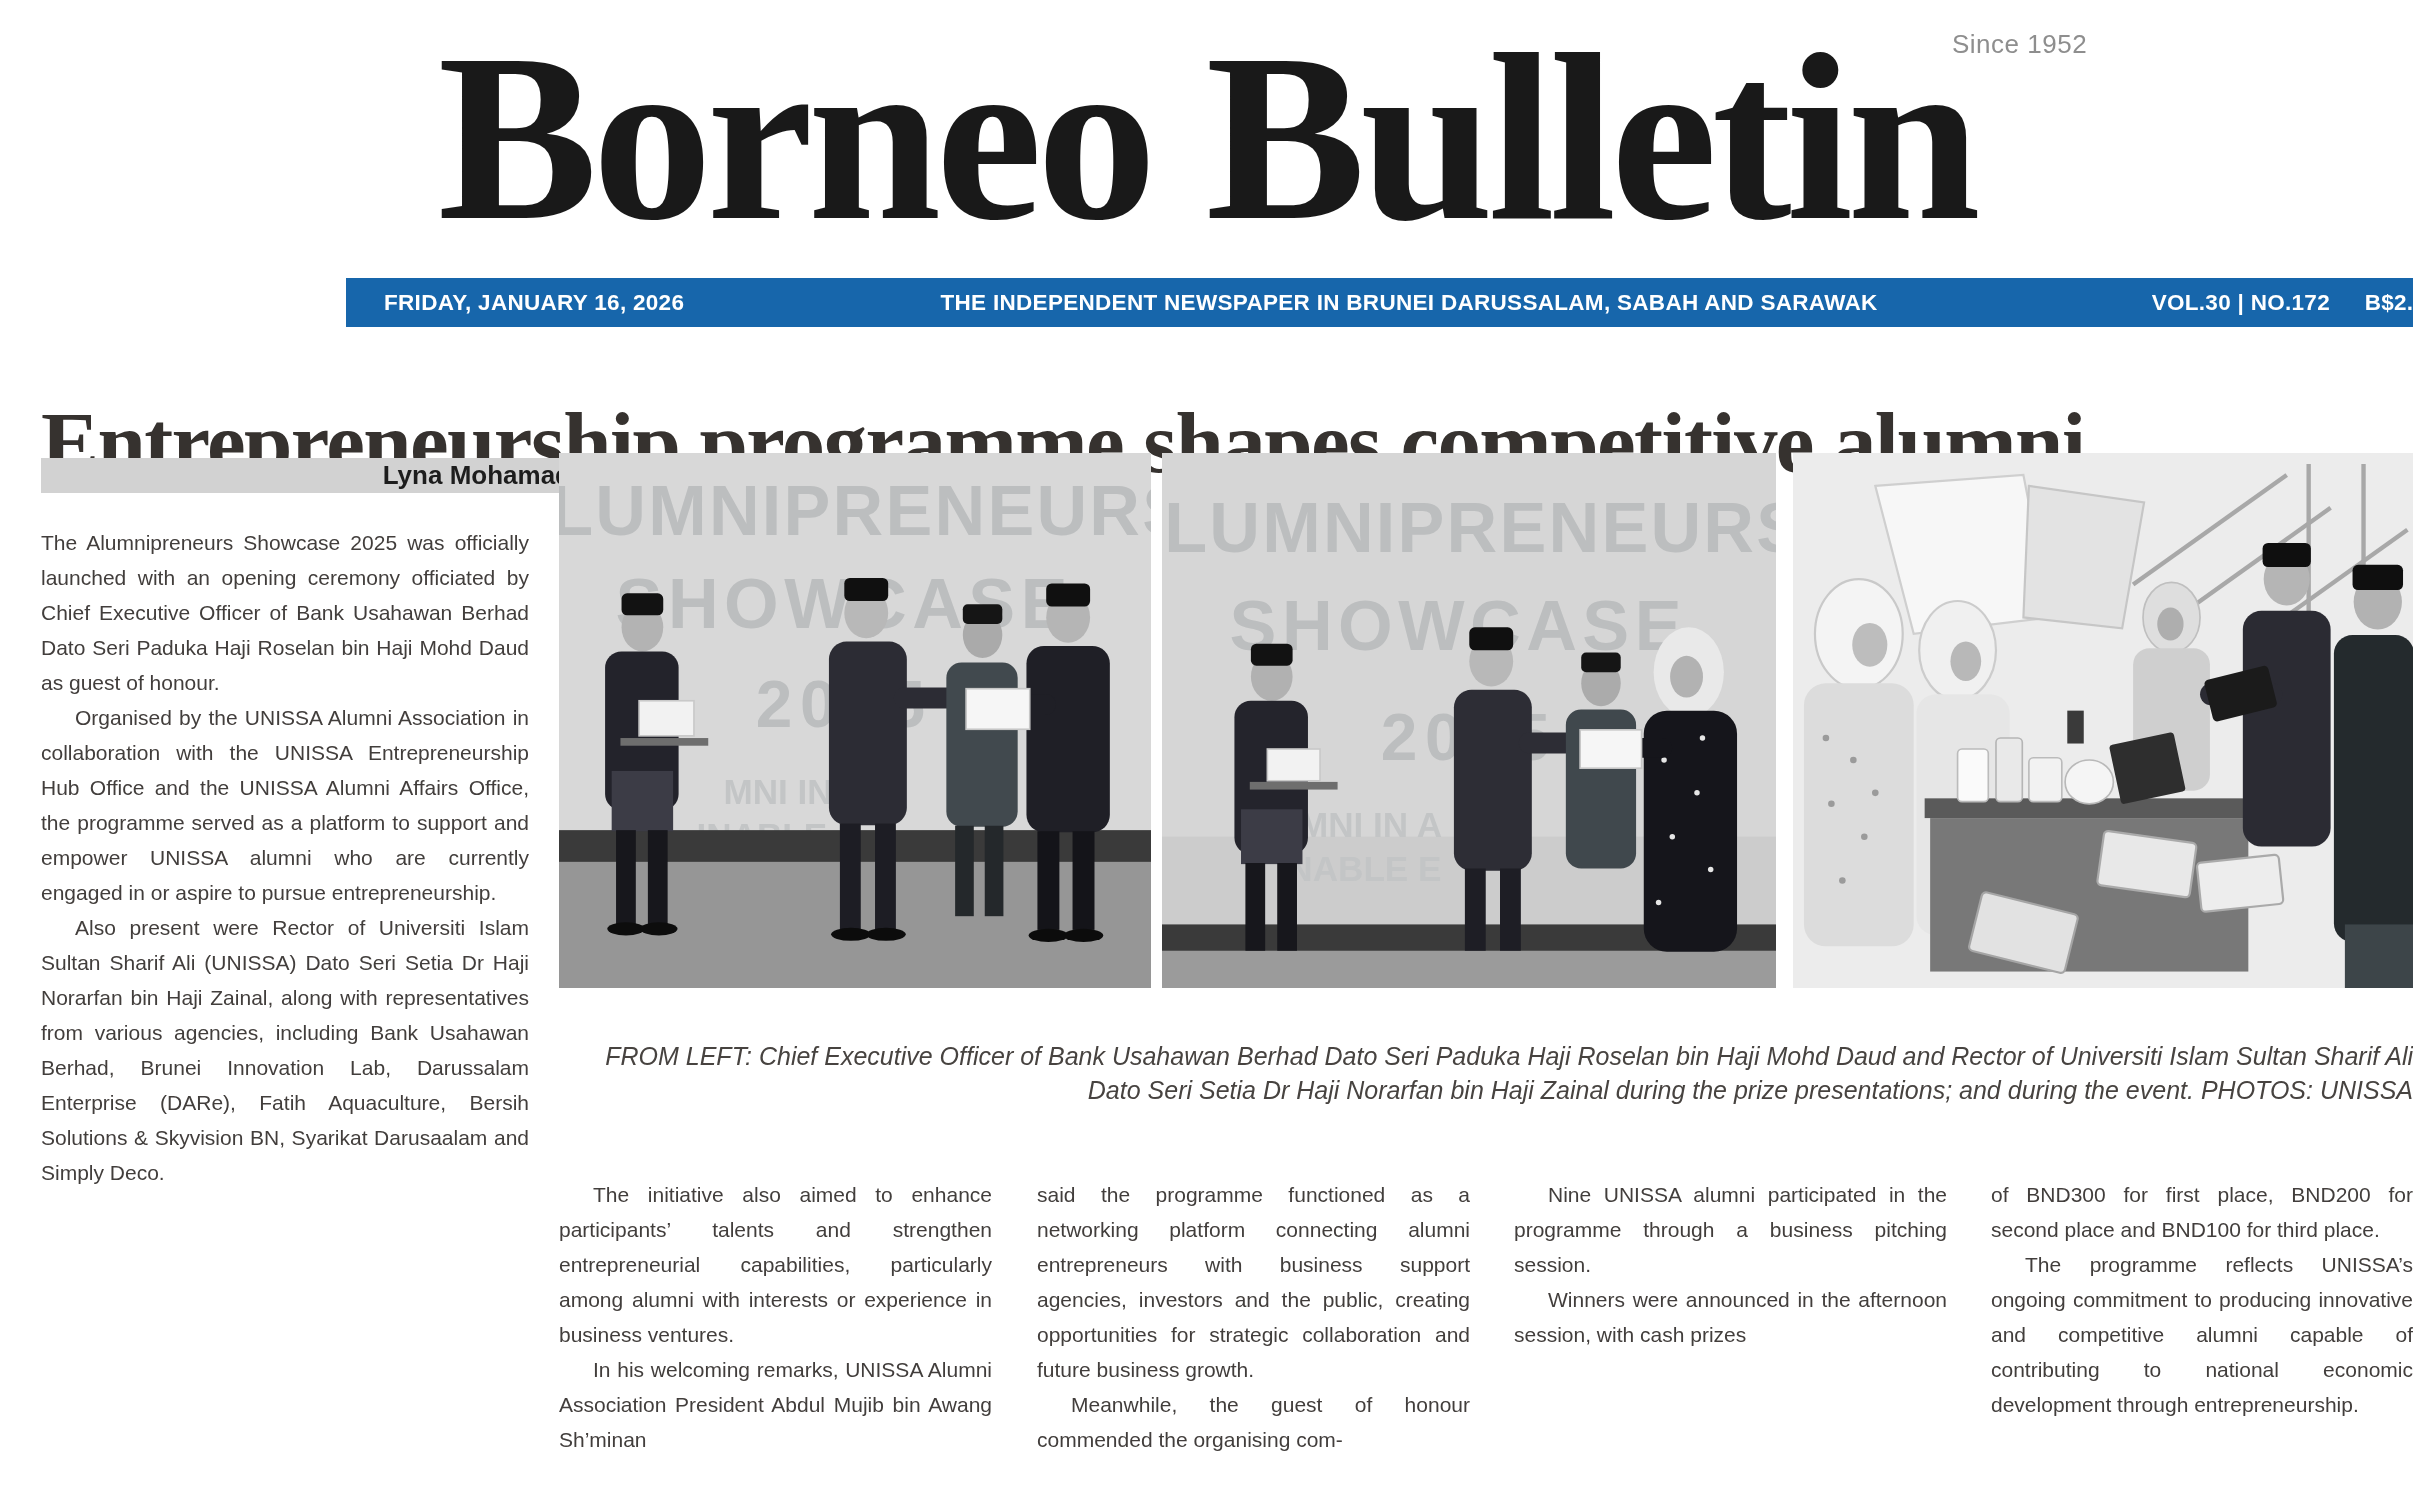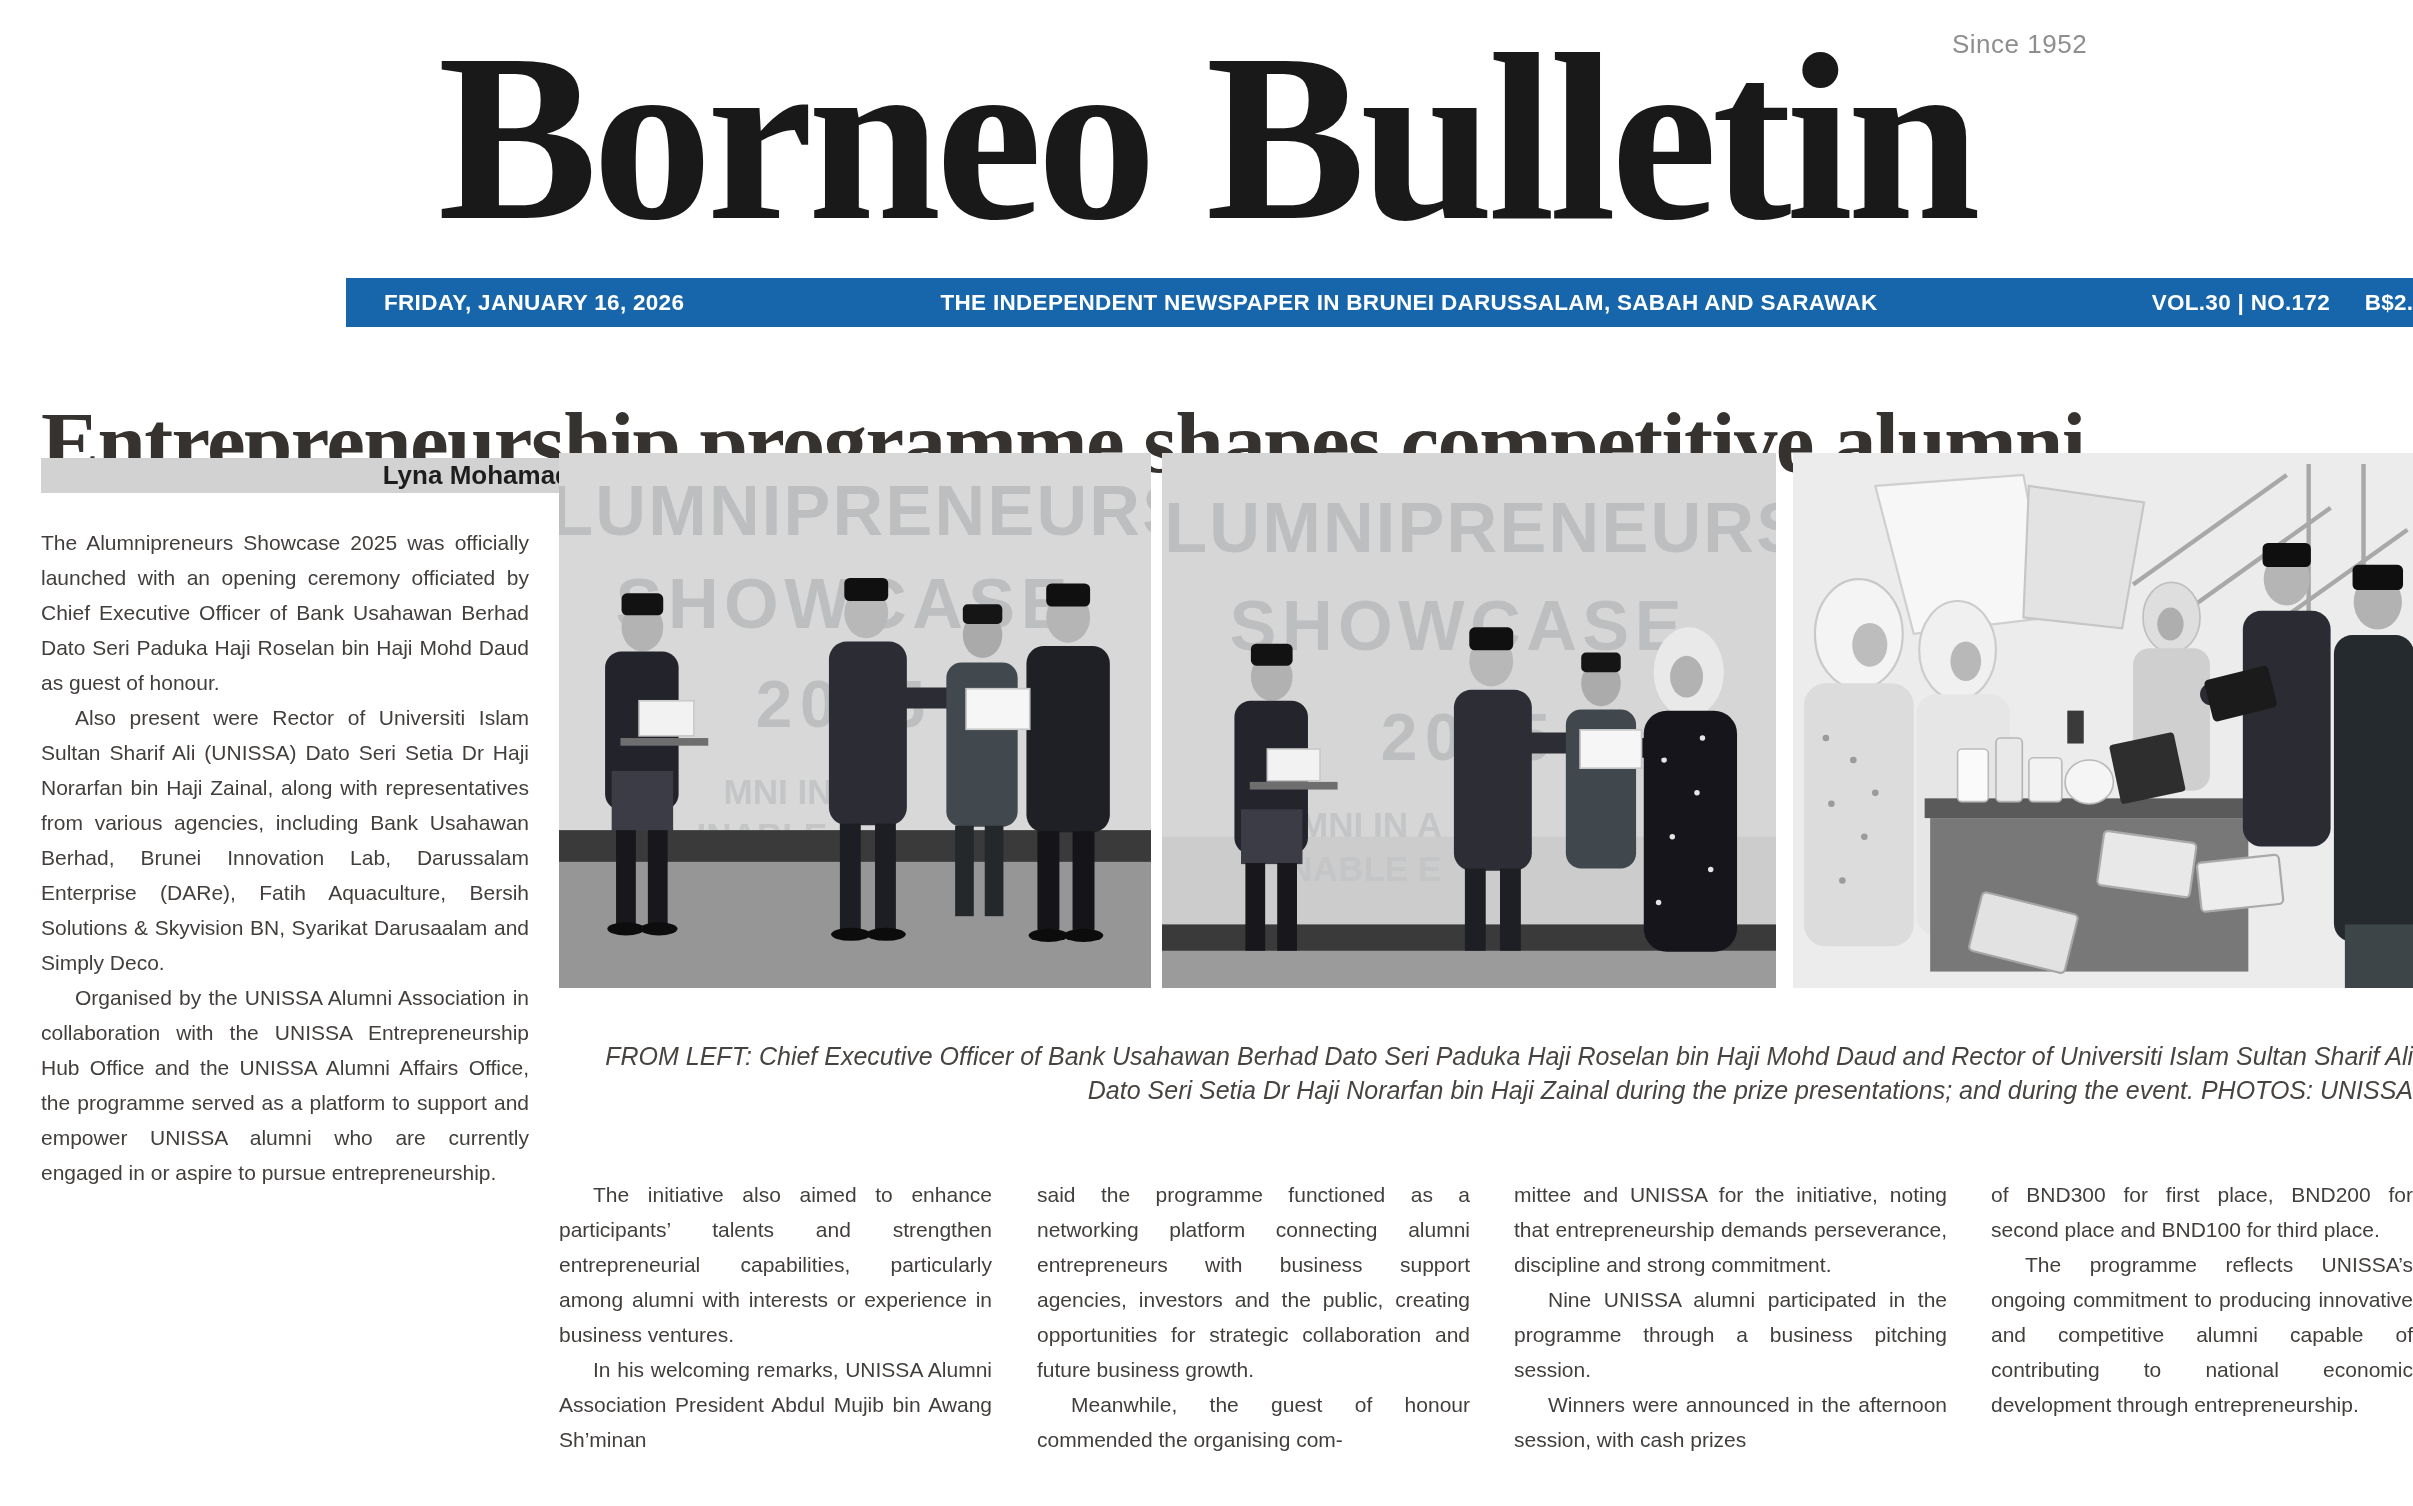--- a/index.html
+++ b/index.html
@@ -81,22 +81,22 @@
 </div>
 
 <h1 class="headline">Entrepreneurship programme shapes competitive alumni</h1>
 
 <div class="byline-box">
   <span class="byline">Lyna Mohamad</span>
 </div>
 
 <div class="col col1">
   <p>The Alumnipreneurs Showcase 2025 was officially launched with an opening ceremony officiated by Chief Executive Officer of Bank Usahawan Berhad Dato Seri Paduka Haji Roselan bin Haji Mohd Daud as guest of honour.</p>
+  <p class="ind">Organised by the UNISSA Alumni Association in collaboration with the UNISSA Entrepreneurship Hub Office and the UNISSA Alumni Affairs Office, the programme served as a platform to support and empower UNISSA alumni who are currently engaged in or aspire to pursue entrepreneurship.</p>
   <p class="ind">Also present were Rector of Universiti Islam Sultan Sharif Ali (UNISSA) Dato Seri Setia Dr Haji Norarfan bin Haji Zainal, along with representatives from various agencies, including Bank Usahawan Berhad, Brunei Innovation Lab, Darussalam Enterprise (DARe), Fatih Aquaculture, Bersih Solutions &amp; Skyvision BN, Syarikat Darusaalam and Simply Deco.</p>
-  <p class="ind">Organised by the UNISSA Alumni Association in collaboration with the UNISSA Entrepreneurship Hub Office and the UNISSA Alumni Affairs Office, the programme served as a platform to support and empower UNISSA alumni who are currently engaged in or aspire to pursue entrepreneurship.</p>
 </div>
 
 <figure class="photo photo1" style="margin:0">
   <svg viewBox="0 0 1079 976" preserveAspectRatio="none">
     <rect x="0" y="0" width="1079" height="690" fill="#d8d8d8"></rect>
     <text class="banner-txt" x="520" y="150" font-size="128" letter-spacing="4" text-anchor="middle">ALUMNIPRENEURS</text>
     <text class="banner-txt" x="520" y="320" font-size="128" letter-spacing="10" text-anchor="middle">SHOWCASE</text>
     <text class="banner-txt" x="520" y="500" font-size="120" letter-spacing="14" text-anchor="middle">2025</text>
     <text class="banner-sub" x="430" y="640" font-size="64" text-anchor="middle">MNI IN A</text>
     <text class="banner-sub" x="400" y="720" font-size="64" text-anchor="middle">INABLE E</text>
@@ -274,21 +274,20 @@
 
 <div class="col col2">
   <p class="ind">The initiative also aimed to enhance participants’ talents and strengthen entrepreneurial capabilities, particularly among alumni with interests or experience in business ventures.</p>
   <p class="ind">In his welcoming remarks, UNISSA Alumni Association President Abdul Mujib bin Awang Sh’minan</p>
 </div>
 <div class="col col3">
   <p>said the programme functioned as a networking platform connecting alumni entrepreneurs with business support agencies, investors and the public, creating opportunities for strategic collaboration and future business growth.</p>
   <p class="ind">Meanwhile, the guest of honour commended the organising com-</p>
 </div>
 <div class="col col4">
-  <p>mittee and UNISSA for the initiative, noting that entrepreneurship demands perseverance, discipline and strong commitment.</p>
   <p class="ind">Nine UNISSA alumni participated in the programme through a business pitching session.</p>
   <p class="ind">Winners were announced in the afternoon session, with cash prizes</p>
 </div>
 <div class="col col5">
   <p>of BND300 for first place, BND200 for second place and BND100 for third place.</p>
   <p class="ind">The programme reflects UNISSA’s ongoing commitment to producing innovative and competitive alumni capable of contributing to national economic development through entrepreneurship.</p>
 </div>
 
 
 </body></html>

